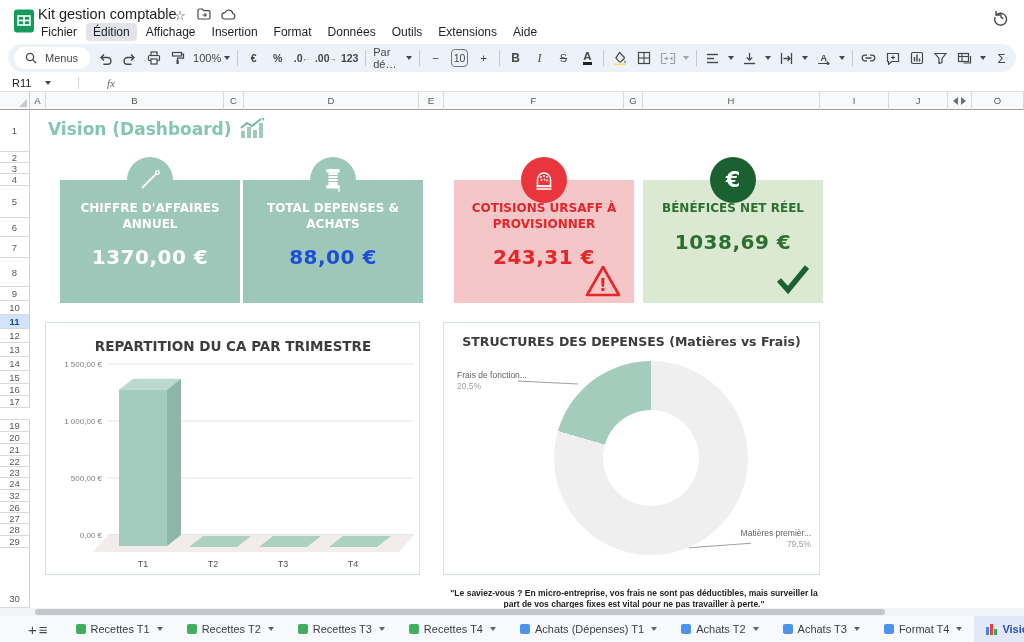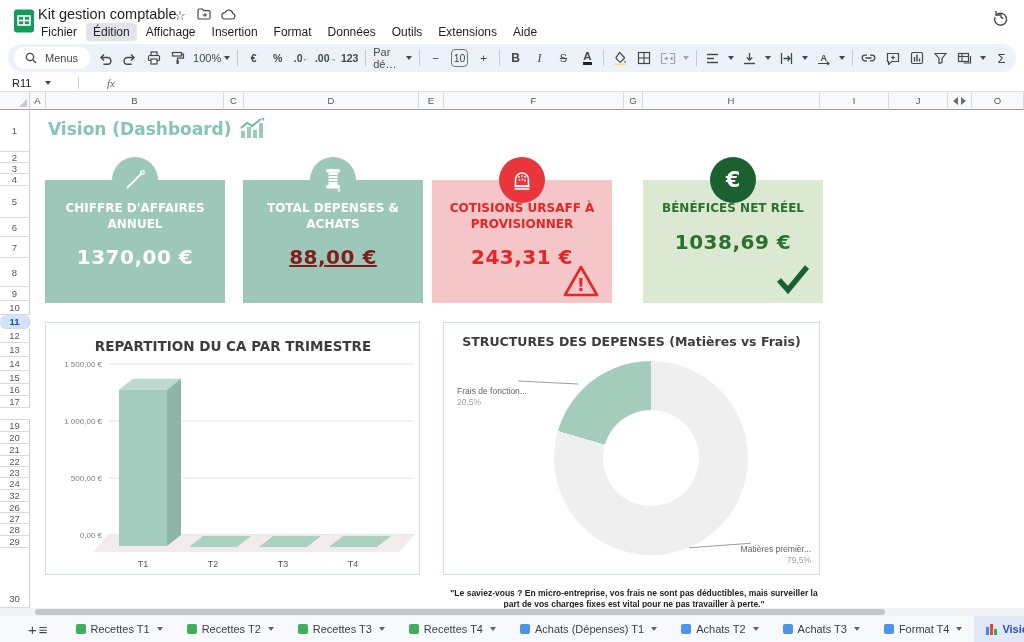--- a/index.html
+++ b/index.html
@@ -76,21 +76,21 @@
   .card-badge { position:absolute; right:12px; top:84px; }
 
   .panel { position:absolute; top:212px; height:253px; background:#fff; border:1px solid #cfe3db; }
   #bar-panel { left:15px; width:375px; }
   #donut-panel { left:413px; width:377px; }
   .panel-title { text-align:center; font-family:"DejaVu Sans", sans-serif; font-weight:bold;
     font-size:12.5px; color:#3d3d3d; margin-top:11px; }
   #donut { position:absolute; left:110px; top:38px; width:194px; height:194px; border-radius:50%; }
   #donut::after { content:""; position:absolute; left:49px; top:49px; width:96px; height:96px;
     border-radius:50%; background:#fff; }
-  .pie-label { position:absolute; font-size:8.5px; color:#5f6368; line-height:11px;margin-top:16px; }
+  .pie-label { position:absolute; font-size:8.5px; color:#5f6368; line-height:11px; }
   .pie-label .pct { color:#9aa0a6; }
   .leader { position:absolute; height:1px; background:#9aa0a6; }
 
   #note { position:absolute; left:418px; top:478px; width:372px; height:21px; overflow:hidden;
     text-align:center; font-size:8.5px; font-weight:600; color:#222; line-height:10.5px; }
 
   
   #hscroll { position:absolute; left:0; top:608px; width:1024px; height:8px; background:#f1f3f4; }
   #hscroll-thumb { position:absolute; left:35px; top:1px; width:850px; height:6px; border-radius:3px; background:#c3c7cc; }
   #tabbar { position:absolute; left:0; top:616px; width:1024px; height:26px; background:#f7f9fc;
@@ -335,21 +335,21 @@
       <div class="rowhdr" style="height: 42px;">1</div>
       <div class="rowhdr" style="height: 11px;">2</div>
       <div class="rowhdr" style="height: 11px;">3</div>
       <div class="rowhdr" style="height: 12px;">4</div>
       <div class="rowhdr" style="height: 32px;">5</div>
       <div class="rowhdr" style="height: 19px;">6</div>
       <div class="rowhdr" style="height: 21px;">7</div>
       <div class="rowhdr" style="height: 29px;">8</div>
       <div class="rowhdr" style="height: 14px;">9</div>
       <div class="rowhdr" style="height: 14px;">10</div>
-      <div class="rowhdr sel" style="height: 14px; border-radius: 6px;">11</div>
+      <div class="rowhdr sel" style="height: 14px;">11</div>
       <div class="rowhdr" style="height: 14px;">12</div>
       <div class="rowhdr" style="height: 14px;">13</div>
       <div class="rowhdr" style="height: 14px;">14</div>
       <div class="rowhdr" style="height: 13px;">15</div>
       <div class="rowhdr" style="height: 12px;">16</div>
       <div class="rowhdr" style="height: 12px;">17</div>
       <div class="rowhdr" style="height: 12px; padding-left: 48px;">18</div>
       <div class="rowhdr" style="height: 12px;">19</div>
       <div class="rowhdr" style="height: 12px;">20</div>
       <div class="rowhdr" style="height: 12px;">21</div>
@@ -371,21 +371,21 @@
         <rect x="1" y="13" width="4" height="7" fill="#9fcabb"></rect>
           <rect x="7" y="9" width="4" height="11" fill="#9fcabb"></rect>
           <rect x="13" y="12" width="4" height="8" fill="#9fcabb"></rect>
           <rect x="19" y="5" width="4" height="15" fill="#9fcabb"></rect>
         <path d="M1 10 7 5l5 3 9-7" fill="none" stroke="#74b8a4" stroke-width="2"></path>
           <path d="M21 0h3v3z" fill="#74b8a4"></path>
       </svg>
     </div>
 
     <div id="cards">
-        <div class="card" style="left: 15px; background: rgb(157, 199, 184);">
+        <div class="card" style="left: 30px; background: rgb(157, 199, 184);">
           <div class="card-circle" style="background: rgb(157, 199, 184);">
             <svg width="26" height="26" viewBox="0 0 26 26">
               <line x1="5" y1="21" x2="20" y2="6" stroke="#fff" stroke-width="1.8"></line>
               <circle cx="20.5" cy="5.5" r="1.8" fill="none" stroke="#fff" stroke-width="1.3"></circle>
             </svg>
           </div>
           <div class="card-title" style="color: rgb(255, 255, 255);">CHIFFRE D'AFFAIRES ANNUEL</div>
           <div class="card-value" style="color: rgb(255, 255, 255);">1370,00 €</div>
         </div>
         <div class="card" style="left: 213px; background: rgb(157, 199, 184);">
@@ -394,23 +394,23 @@
               <rect x="5" y="2" width="14" height="3.5" rx="1.5" fill="#fff"></rect>
               <rect x="5" y="18" width="14" height="3.5" rx="1.5" fill="#fff"></rect>
               <rect x="7.5" y="5.5" width="9" height="12.5" fill="#fff"></rect>
               <line x1="7.5" y1="8.5" x2="16.5" y2="8.5" stroke="#9dc7b8"></line>
               <line x1="7.5" y1="11.5" x2="16.5" y2="11.5" stroke="#9dc7b8"></line>
               <line x1="7.5" y1="14.5" x2="16.5" y2="14.5" stroke="#9dc7b8"></line>
               <path d="M16 21.5c3 .5 3.5 2.5 1 3" fill="none" stroke="#fff" stroke-width="1.2"></path>
             </svg>
           </div>
           <div class="card-title" style="color: rgb(255, 255, 255);">TOTAL DÉPENSES &amp; ACHATS</div>
-          <div class="card-value" style="color: #7f1d1d; text-decoration: underline;">88,00 €</div>
-        </div>
-        <div class="card" style="left: 402px; background: rgb(244, 198, 199); text-align: center;">
+          <div class="card-value" style="color: #1d4ed8;">88,00 €</div>
+        </div>
+        <div class="card" style="left: 424px; background: rgb(244, 198, 199); text-align: center;">
           <div class="card-circle" style="background: rgb(232, 54, 60);">
             <svg width="26" height="26" viewBox="0 0 26 26">
               <path d="M6.5 13a6.5 7 0 0 1 13 0v6h-13z" fill="none" stroke="#fff" stroke-width="1.6"></path>
               <path d="M5.5 19.5h15M5.5 22h15" stroke="#fff" stroke-width="1.4"></path>
               <circle cx="10" cy="10" r=".9" fill="#fff"></circle>
               <circle cx="13" cy="9" r=".9" fill="#fff"></circle>
               <circle cx="16" cy="10" r=".9" fill="#fff"></circle>
               <circle cx="10.5" cy="13" r=".9" fill="#fff"></circle>
               <circle cx="13.5" cy="12.5" r=".9" fill="#fff"></circle>
               <circle cx="16" cy="13.5" r=".9" fill="#fff"></circle>

